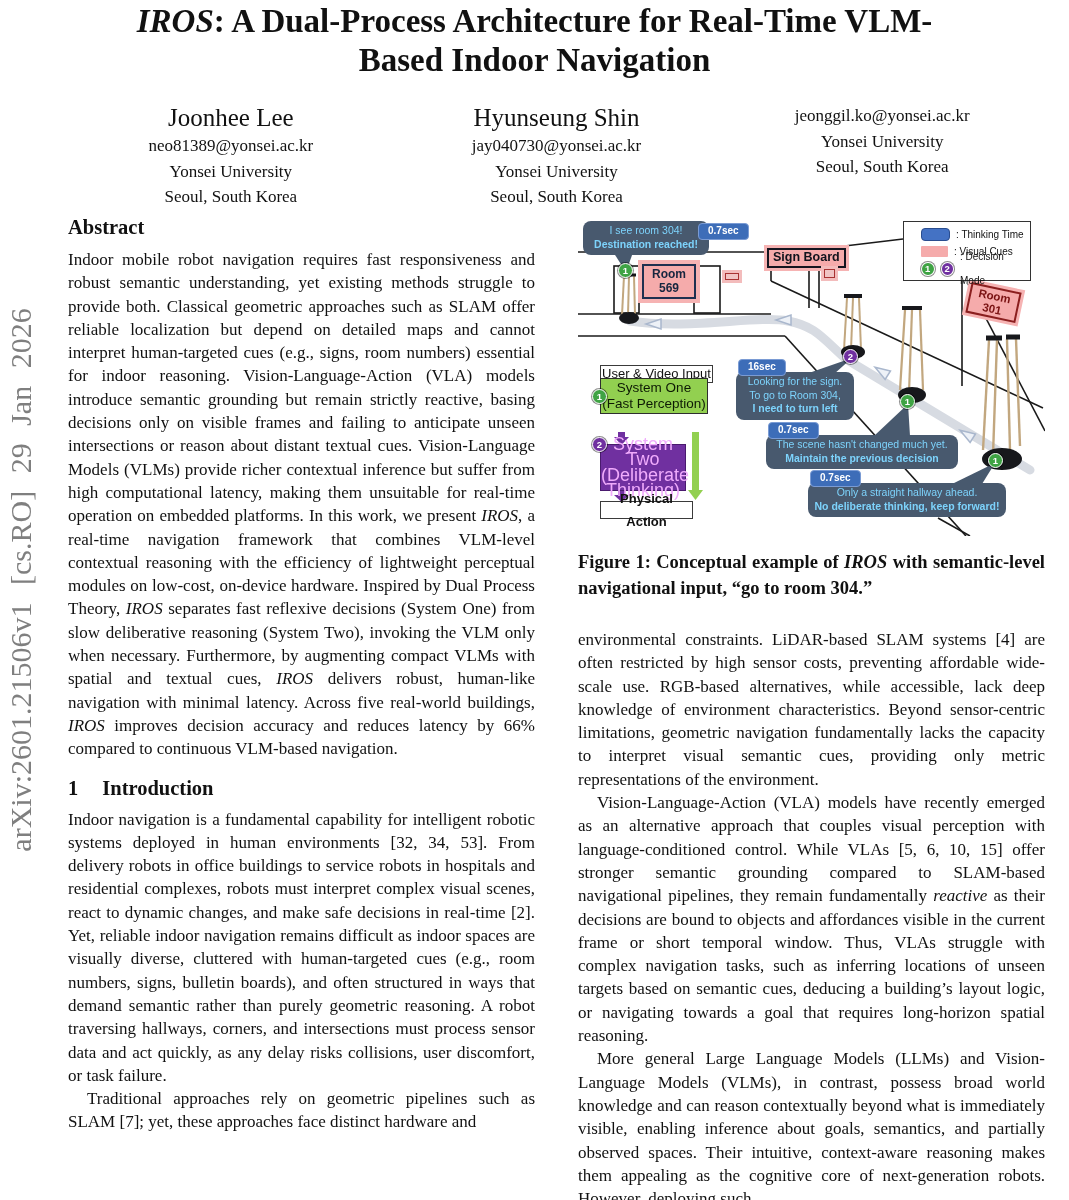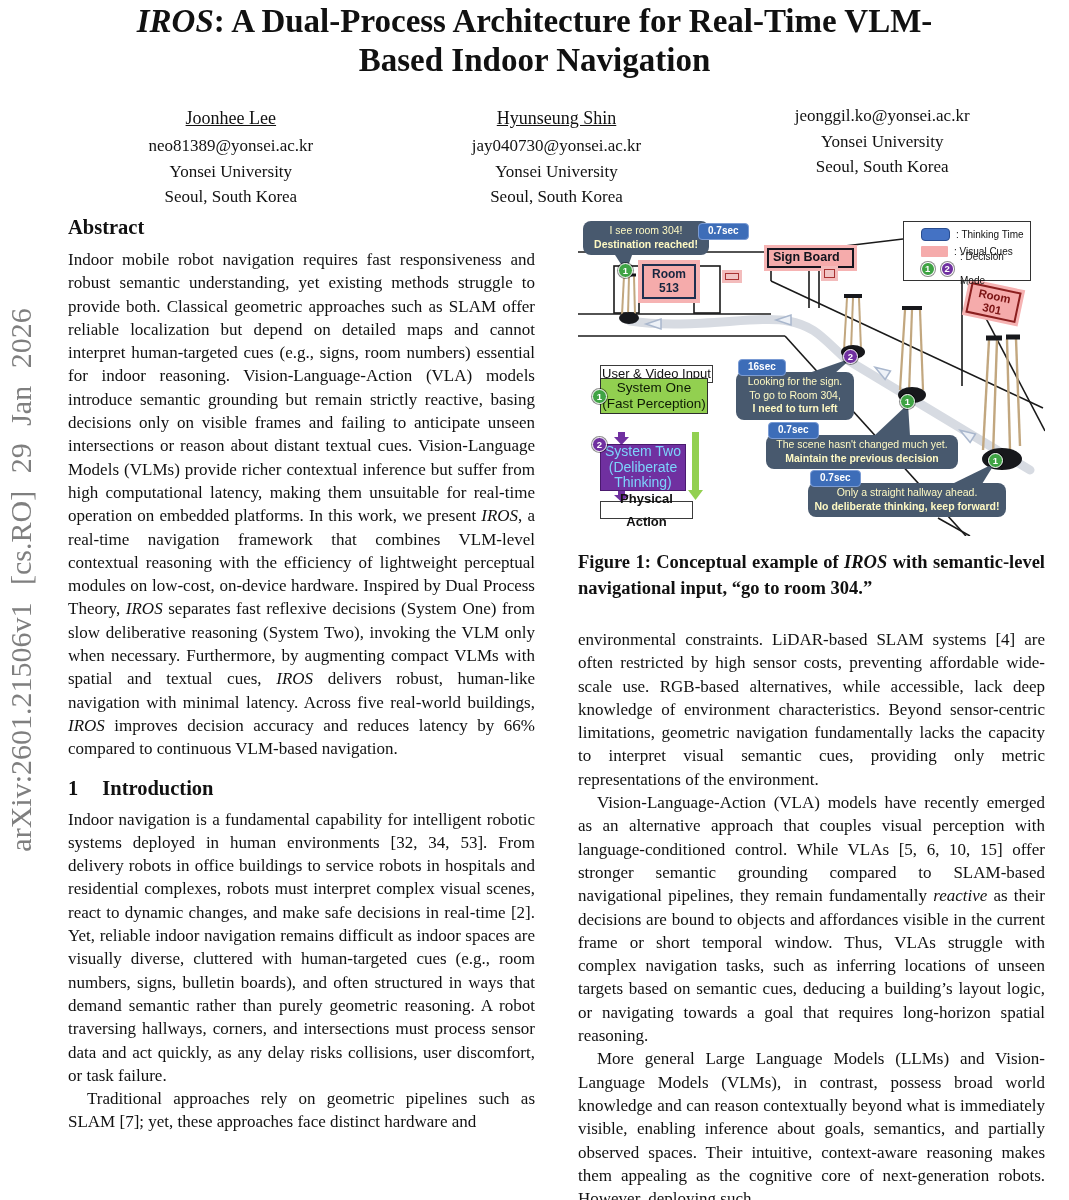--- a/index.html
+++ b/index.html
@@ -10,21 +10,21 @@
   .watermark{position:absolute;left:-330px;top:559px;width:710px;height:42px;
     transform:rotate(-90deg);color:#7f7f7f;font-size:30px;text-align:center;
     word-spacing:10px;white-space:nowrap;}
 
   
   .title{position:absolute;top:2px;left:0;width:100%;text-align:center;
     font-size:33px;font-weight:bold;line-height:39px;margin:0;}
   .title-inner{display:inline-block;max-width:860px;}
   .authors{position:absolute;top:103px;left:68px;width:977px;display:flex;}
   .author{flex:1;text-align:center;}
-  .author .name{font-size:18px;line-height:30px;text-decoration:underline;}
+  .author .name{font-size:25px;line-height:30px;}
   .author .meta{font-size:17px;line-height:25.5px;}
 
   
   .col{position:absolute;top:215px;width:467px;font-size:17px;line-height:23.3px;
     text-align:justify;hyphens:auto;}
   .col-left{left:68px;}
   .col-right{left:578px;}
   .col p{margin:0;}
   .col p.indent{text-indent:19px;}
   h2.sec{font-size:20.5px;font-weight:bold;margin:0 0 8px 0;line-height:25px;text-align:left;}
@@ -51,45 +51,45 @@
   .legend-circles{width:33px;margin-right:0;display:flex;gap:6px;flex:none;}
 
   
   .badge-circle{width:15px;height:15px;border-radius:50%;color:#fff;font-size:9.5px;
     font-weight:bold;display:flex;align-items:center;justify-content:center;
     border:1.5px solid #fff;box-shadow:0 0 0 1px rgba(0,0,0,.45);box-sizing:border-box;z-index:6;}
   .badge-green{background:#3fa344;}
   .badge-purple{background:#7030a0;}
 
   
-  .bubble{background:#48596e;color:#fef9c3;border-radius:8px;padding:3px 6px 4px 6px;
+  .bubble{background:#48596e;color:#7dd3fc;border-radius:8px;padding:3px 6px 4px 6px;
     text-align:center;z-index:4;box-sizing:border-box;}
   .bubble .bl{font-size:10.5px;line-height:13.5px;}
   .bubble .bl.bold{font-weight:bold;}
   .time-badge{background:#3d6db8;border:1px solid #7a9bd4;color:#fff;font-weight:bold;
     font-size:10px;line-height:12px;padding:1px 9px 2px 9px;border-radius:4px;z-index:7;}
 
   
   .pink-glow{background:#f6b3b3;padding:4px;z-index:3;}
   .sign-inner{background:#f5abab;border:2px solid #1f3050;color:#16263f;font-weight:bold;
     font-size:12px;line-height:13.5px;text-align:center;padding:2px 8px;}
   .signboard-inner{background:#f5abab;border:2px solid #15151f;color:#10131c;font-weight:bold;
-    font-size:12.5px;line-height:13px;padding:1px 12px 2px 4px;white-space:nowrap;}
+    font-size:12.5px;line-height:13px;padding:1px 4px 2px 4px;white-space:nowrap;}
   .room301{transform:rotate(12deg);}
   .room301 .sign-inner{border-color:#8b1f1f;color:#7a1212;font-size:11.5px;line-height:12.5px;
     padding:1px 7px;}
   .door-sign{background:#f3bcbc;padding:3px;z-index:3;}
   .door-sign .di{background:#f0c4c4;border:1.5px solid #a83232;}
 
   
   .flow-box{box-sizing:border-box;text-align:center;z-index:4;
     display:flex;flex-direction:column;justify-content:center;}
   .flow-white{background:#fff;border:1.5px solid #3a3a3a;color:#111;font-size:13px;}
   .flow-green{background:#92d050;border:1.5px solid #2e2e2e;color:#0d1a04;font-size:13.5px;line-height:16.5px;}
-  .flow-purple{background:#7030a0;border:1.5px solid #4a1a6e;color:#7dd3fc;font-size:14px;line-height:15.5px;}
+  .flow-purple{background:#7030a0;border:1.5px solid #4a1a6e;color:#f0abfc;font-size:18px;line-height:15.5px;}
 </style>
 </head>
 <body>
 
 <div class="page">
 
   <div class="watermark">arXiv:2601.21506v1  [cs.RO]  29 Jan 2026</div>
 
   <h1 class="title"><span class="title-inner"><i>IROS</i>: A Dual-Process Architecture for Real-Time VLM-Based Indoor Navigation</span></h1>
 
@@ -222,21 +222,21 @@
             <span class="badge-circle badge-green" style="width:14px;height:14px;">1</span>
             <span class="badge-circle badge-purple" style="width:14px;height:14px;">2</span>
           </span>
           <span style="margin-left:6px;">: Decision Mode</span>
         </div>
       </div>
 
       <div class="abs pink-glow" style="left:60px;top:42px;">
         <div class="sign-inner">
           <div>Room</div>
-          <div>513</div>
+          <div>569</div>
         </div>
       </div>
       <div class="abs pink-glow" style="left:186px;top:27px;padding:3px;">
         <div class="signboard-inner">Sign Board</div>
       </div>
       <div class="abs pink-glow room301" style="left:387px;top:66px;padding:3px;">
         <div class="sign-inner">
           <div>Room</div>
           <div>301</div>
         </div>

